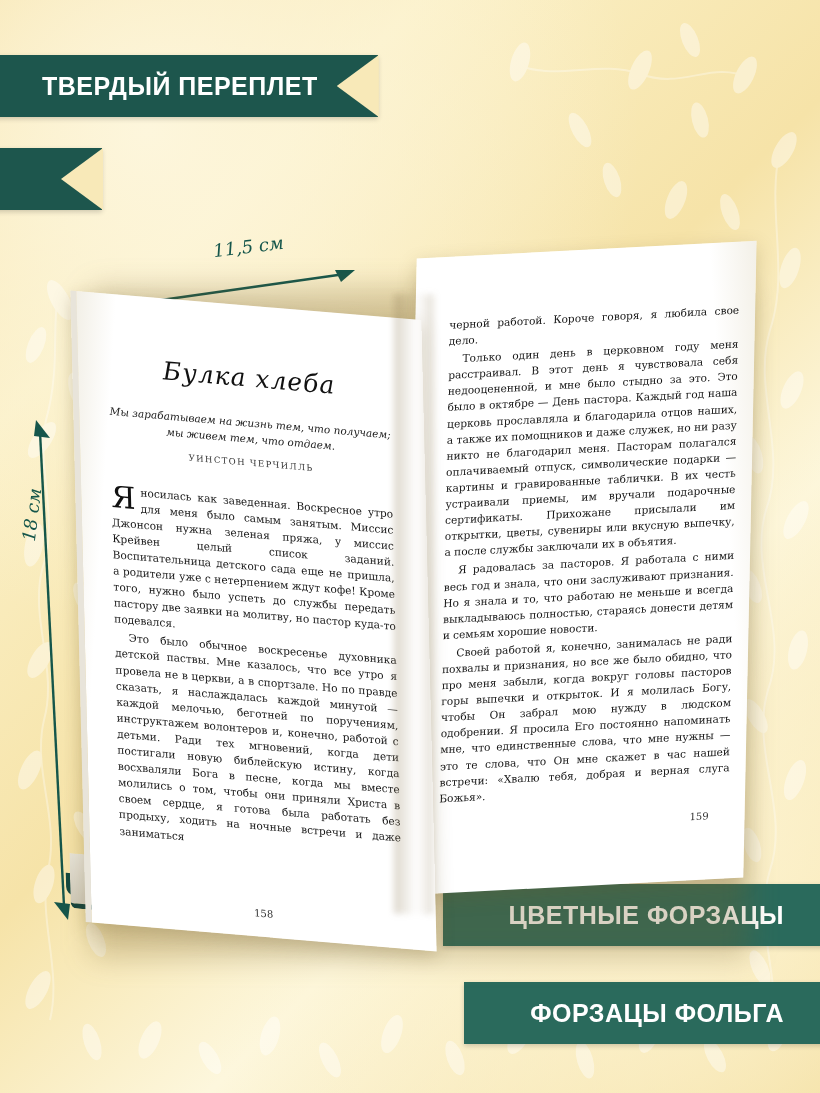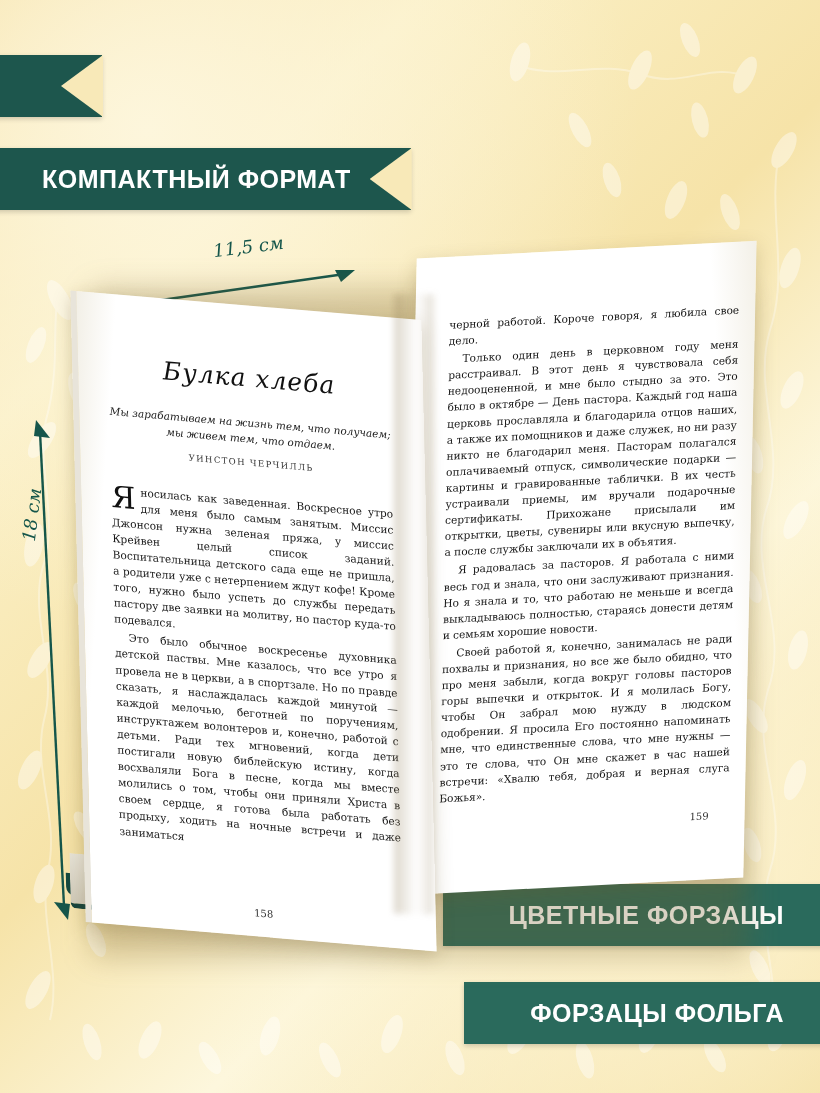--- a/index.html
+++ b/index.html
@@ -343,25 +343,25 @@
         <g stroke="#ffffff" stroke-width="2" fill="none" opacity="0.8">
           <path d="M58 292 C 52 330, 60 370, 46 420 C 36 470, 60 520, 42 570 C 30 620, 58 670, 44 720 C 32 770, 60 820, 48 870 C 38 920, 62 970, 50 1020"></path>
           <path d="M780 150 C 766 210, 790 270, 770 330 C 752 390, 788 450, 766 510 C 748 570, 790 630, 768 690 C 750 750, 790 810, 770 870 C 752 930, 786 990, 770 1040"></path>
           <path d="M520 66 C 560 80, 600 60, 640 74 C 684 90, 710 60, 750 78"></path>
         </g>
       </g>
     </svg>
   </div>
 
   <div class="ribbon ribbon-left" id="ribbon-hardcover">
+    <span class="ribbon-text">ТВЕРДЫЙ ПЕРЕПЛЕТ</span>
     <span class="notch-r"></span>
   </div>
 
   <div class="ribbon ribbon-left" id="ribbon-compact">
-    <span class="ribbon-text">КОМПАКТНЫЙ ФОРМАТ</span>
     <span class="notch-r"></span>
   </div>
 
   <div class="ribbon ribbon-right" id="ribbon-endpapers">
     <span class="ribbon-text">ЦВЕТНЫЕ ФОРЗАЦЫ</span>
   </div>
 
   <div class="ribbon ribbon-right" id="ribbon-foil">
     <span class="ribbon-text">ФОРЗАЦЫ ФОЛЬГА</span>
   </div>

